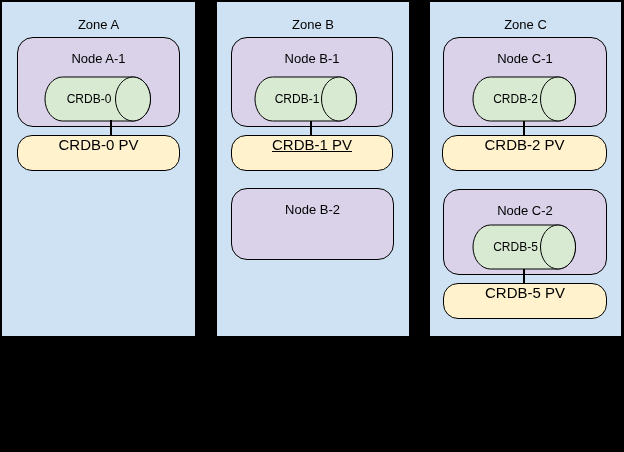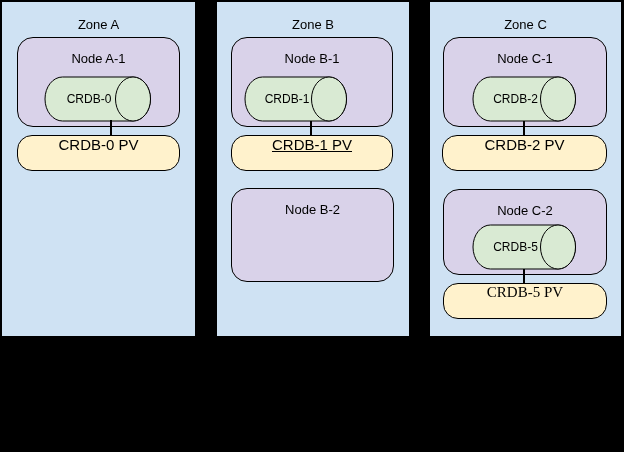--- a/index.html
+++ b/index.html
@@ -86,35 +86,35 @@
   </div>
 
   <div class="abs zone" style="left:216px; top:1px; width:194px; height:336px;">
     <div class="abs zone-label">Zone B</div>
   </div>
 
   <div class="abs node" style="left:231px; top:37px; width:162px; height:90px;">
     <div class="abs node-label">Node B-1</div>
   </div>
 
-  <div class="abs" style="left:244px; top:76px; width:104px; height:46px;">
+  <div class="abs" style="left:254px; top:76px; width:104px; height:46px;">
     <svg class="cylinder" width="104" height="46" viewBox="0 0 104 46">
       <path class="cyl-shape" d="M 18.5 1 L 85 1 A 17.5 22 0 0 1 85 45 L 18.5 45 A 17.5 22 0 0 1 18.5 1 Z"></path>
       <ellipse class="cyl-shape" cx="85" cy="23" rx="17.5" ry="22"></ellipse>
     </svg>
     <div class="abs cyl-label" style="width:86px;">CRDB-1</div>
   </div>
 
   <div class="abs connector" style="left:310px; top:121px; height:15px;"></div>
 
   <div class="abs pv" style="left:231px; top:135px; width:162px; height:36px;text-decoration:underline;">
     <span>CRDB-1 PV</span>
   </div>
 
-  <div class="abs node" style="left:231px; top:188px; width:163px; height:94px;">
+  <div class="abs node" style="left:231px; top:188px; width:163px; height:72px;">
     <div class="abs node-label">Node B-2</div>
   </div>
 
   <div class="abs zone" style="left:429px; top:1px; width:193px; height:336px;">
     <div class="abs zone-label">Zone C</div>
   </div>
 
   <div class="abs node" style="left:443px; top:37px; width:164px; height:90px;">
     <div class="abs node-label">Node C-1</div>
   </div>
@@ -140,17 +140,17 @@
   <div class="abs" style="left:472px; top:224px; width:105px; height:46px;text-decoration:underline;">
     <svg class="cylinder" width="105" height="46" viewBox="0 0 105 46">
       <path class="cyl-shape" d="M 18.5 1 L 86 1 A 17.5 22 0 0 1 86 45 L 18.5 45 A 17.5 22 0 0 1 18.5 1 Z"></path>
       <ellipse class="cyl-shape" cx="86" cy="23" rx="17.5" ry="22"></ellipse>
     </svg>
     <div class="abs cyl-label" style="width:87px;">CRDB-5</div>
   </div>
 
   <div class="abs connector" style="left:523px; top:269px; height:14px;"></div>
 
-  <div class="abs pv" style="left:443px; top:283px; width:164px; height:36px;font-family:Liberation Serif, serif;">
+  <div class="abs pv" style="left:443px; top:283px; width:164px; height:36px;">
     <span>CRDB-5 PV</span>
   </div>
 
 </div>
 
 </body></html>

